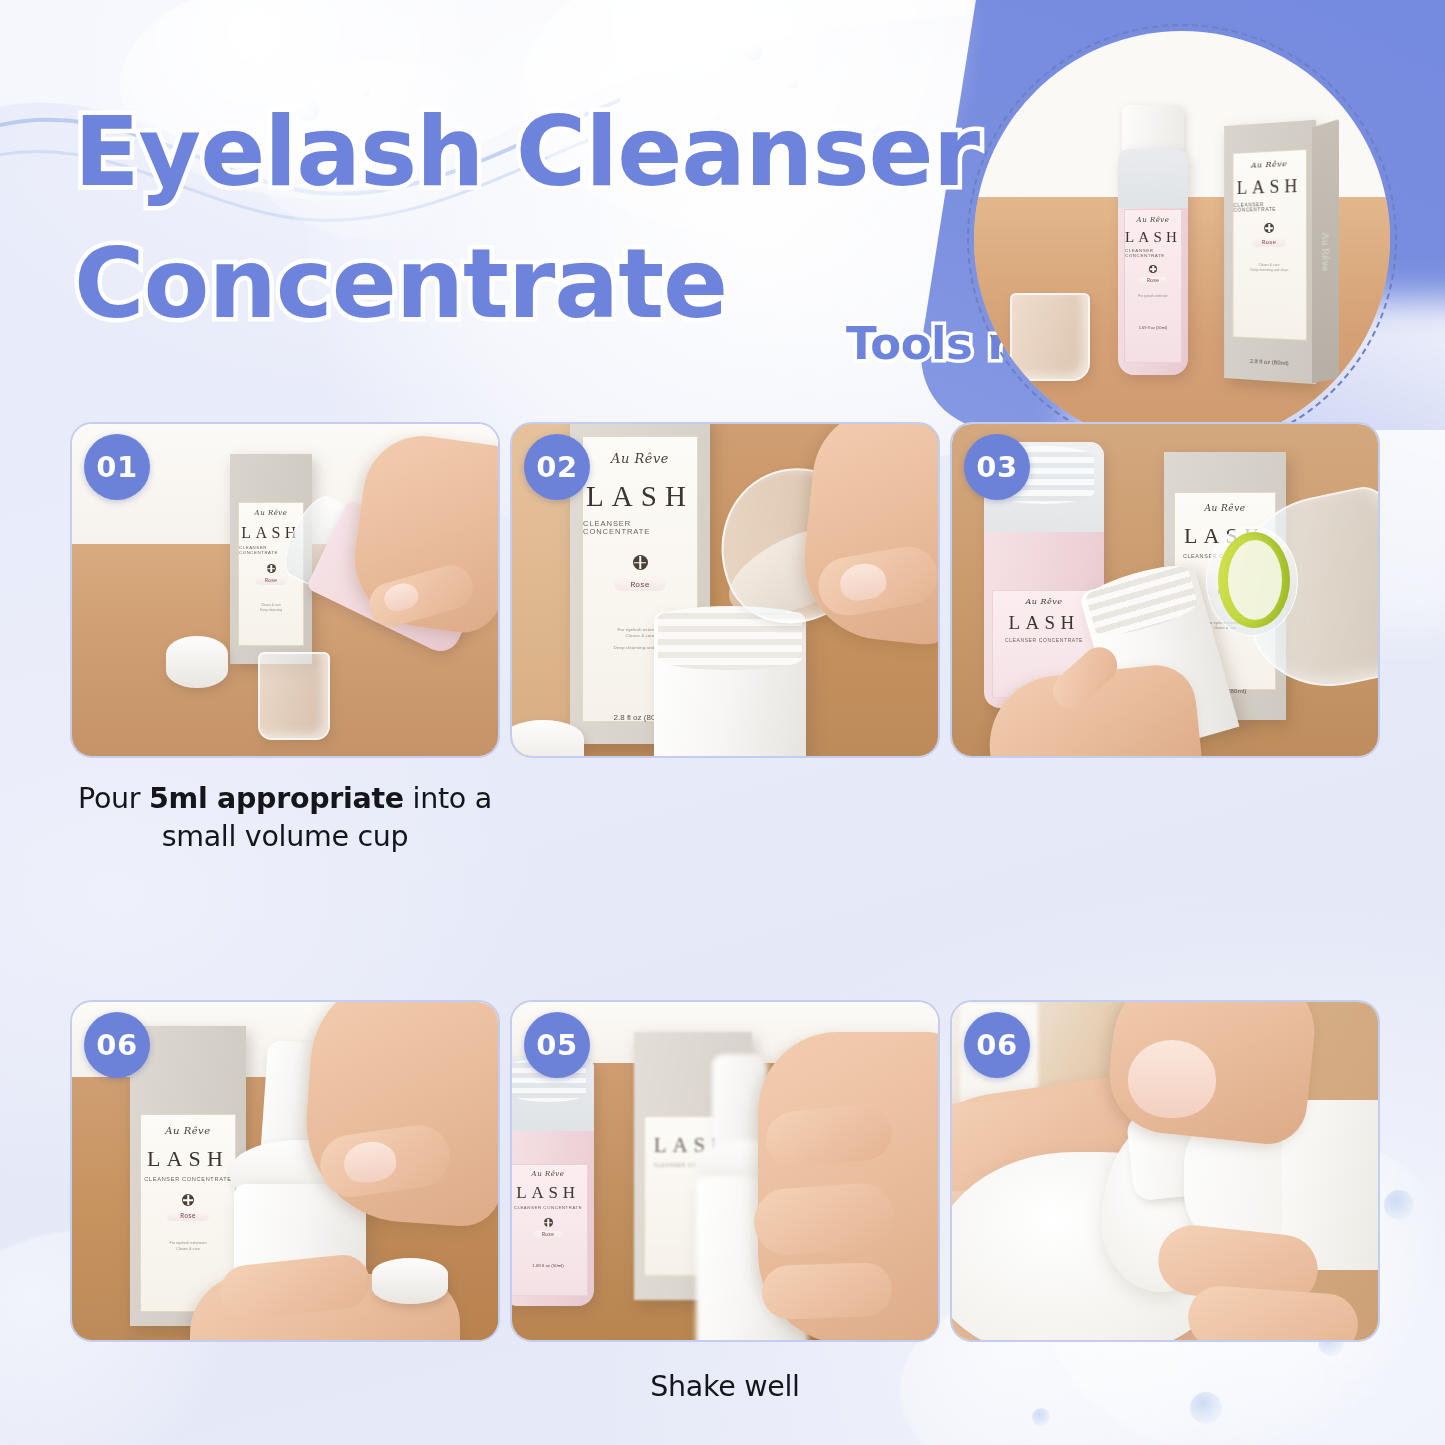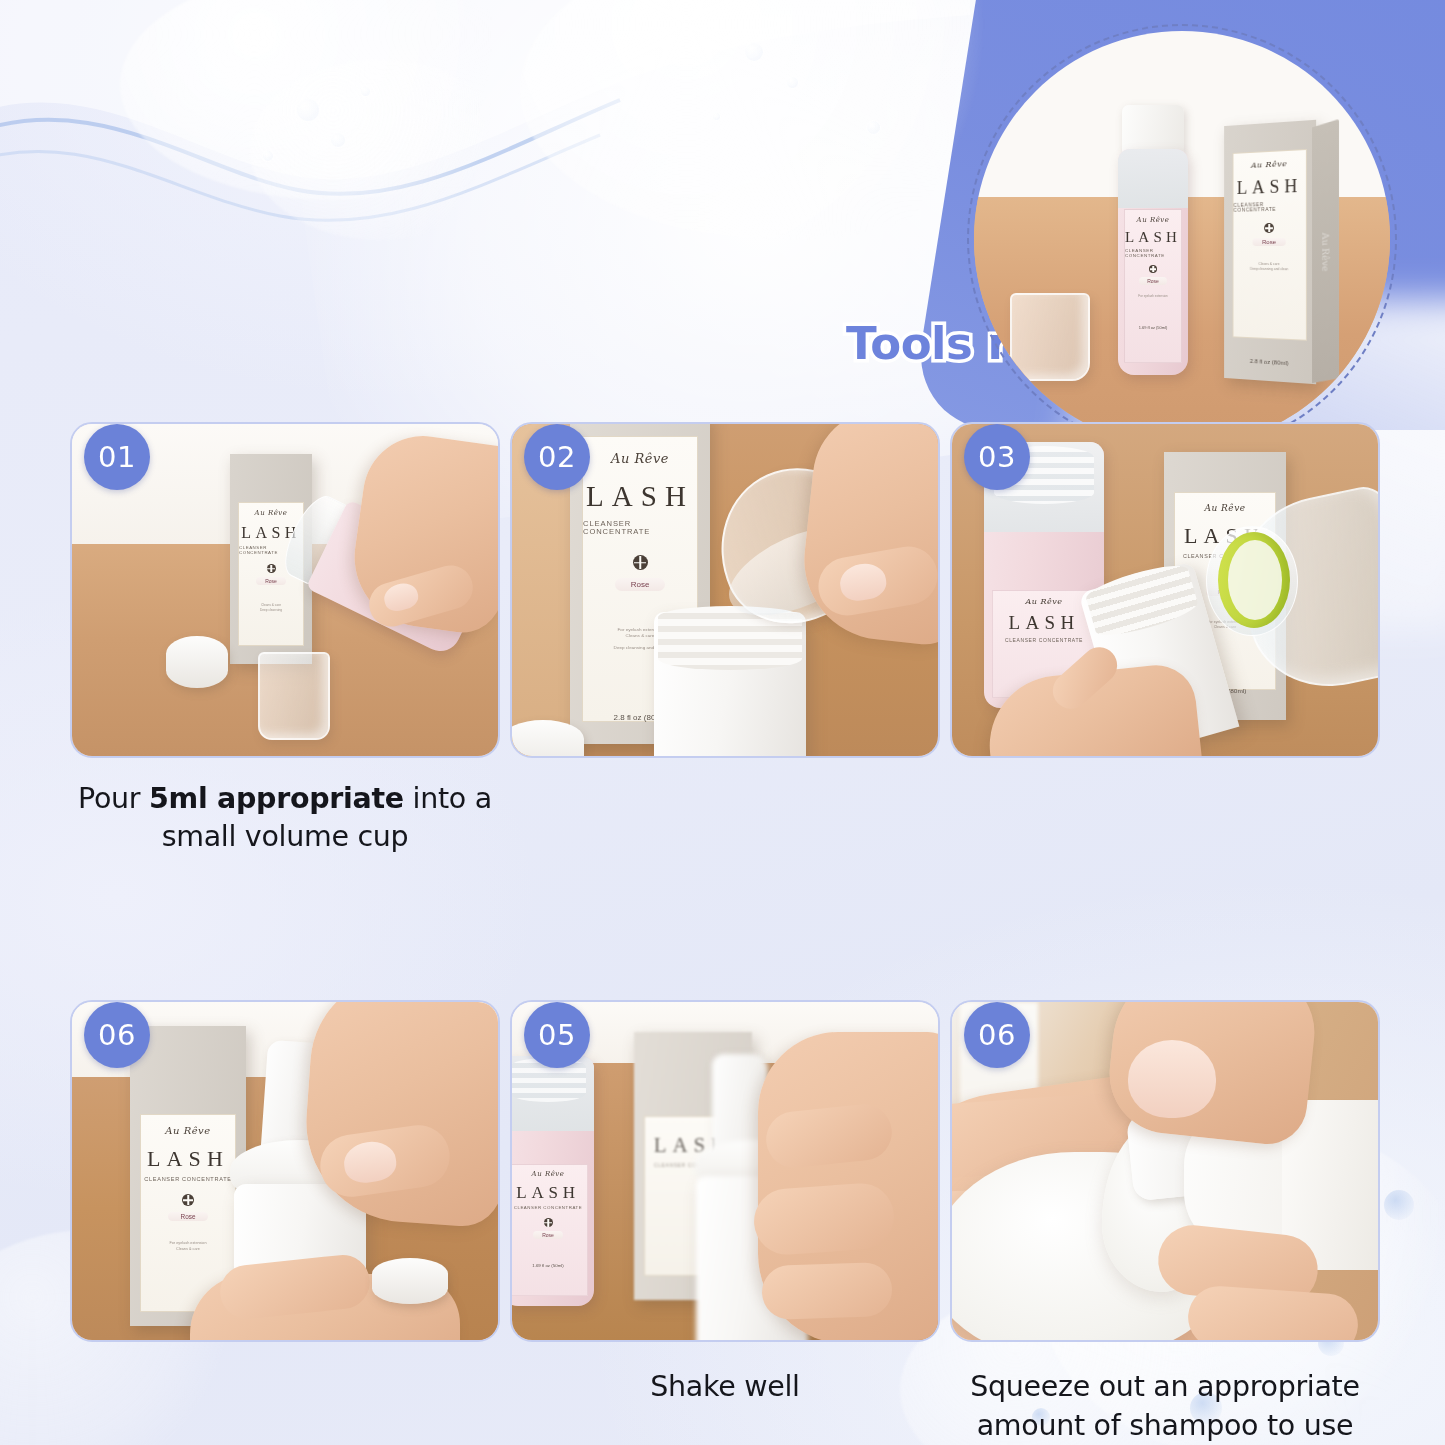--- a/index.html
+++ b/index.html
@@ -216,21 +216,21 @@
     border-radius: 50%;
     background: #4b4038;
     position: relative;
   }
   .lbl-mark::before, .lbl-mark::after {
     content: ""; position: absolute; background: #fdfbf7;
   }
   .lbl-mark::before { left: 50%; top: 8%; width: 1.5px; height: 84%; transform: translateX(-50%); }
   .lbl-mark::after  { top: 50%; left: 8%; height: 1.5px; width: 84%; transform: translateY(-50%); }
   .lbl-rose {
-    font-family: Liberation Sans, sans-serif;
+    font-family: Liberation Mono, monospace;
     color: #7a4350;
     background: linear-gradient(#faf4f2, #f3e9e6);
     border-radius: 999px;
     text-align: center;
   }
   .lbl-fine {
     color: #9b9189;
     line-height: 1.55;
     text-align: center;
     transform: scaleY(.85);
@@ -334,30 +334,30 @@
   .foam-blob {
     position: absolute;
     background: radial-gradient(ellipse at 40% 32%, #ffffff, #f4f3ef 60%, #e8e6e0 100%);
     border-radius: 50% 45% 55% 50% / 55% 50% 50% 45%;
     box-shadow: 0 6px 18px rgba(150,130,115,.2);
   }
 
   
   .badge {
     position: absolute;
-    left: 12px; top: 0;
+    left: 12px; top: 10px;
     width: 66px; height: 66px;
     border-radius: 50%;
     background: #6b82d8;
     display: flex;
     align-items: center;
     justify-content: center;
     color: #ffffff;
     font-family: "DejaVu Sans", sans-serif;
-    font-weight: 400;
+    font-weight: 700;
     font-size: 29px;
     letter-spacing: .5px;
     z-index: 6;
     box-shadow: 0 2px 6px rgba(60,75,150,.28);
   }
 
   
   .caption {
     width: 430px;
     padding: 22px 6px 0;
@@ -409,20 +409,24 @@
 
     <div class="bubble-blue" style="left:1256px; top:1266px; width:40px; height:40px;"></div>
     <div class="bubble-blue" style="left:1318px; top:1330px; width:26px; height:26px;"></div>
     <div class="bubble-blue" style="left:1190px; top:1392px; width:32px; height:32px;"></div>
     <div class="bubble-blue" style="left:1098px; top:1292px; width:22px; height:22px;"></div>
     <div class="bubble-blue" style="left:1384px; top:1190px; width:30px; height:30px;"></div>
     <div class="bubble-blue" style="left:1032px; top:1408px; width:18px; height:18px;"></div>
     <div class="bubble-blue" style="left:1262px; top:1160px; width:16px; height:16px;"></div>
   </div>
 
+  <div class="title-block">
+    <div class="title-line">Eyelash Cleanser</div>
+    <div class="title-line">Concentrate</div>
+  </div>
 
   <div class="tools-ready">Tools ready</div>
 
   <div class="hero-circle">
     <div class="hero-circle-inner">
       <div class="hero-desk"></div>
 
       <div class="cup" style="left:36px; top:262px; width:80px; height:88px; border-radius:6px 6px 18px 18px;"></div>
 
       <div class="bottle-cap" style="left:148px; top:74px; width:62px; height:48px; border-radius:7px 7px 3px 3px;"></div>
@@ -676,17 +680,16 @@
           <div style="position:absolute; left:232px; top:104px; width:190px; height:146px; background:linear-gradient(100deg,#fdfdfc,#efece7); border-radius:60px 24px 24px 60px; box-shadow:4px 6px 14px rgba(110,90,75,.18);"></div>
           <div style="position:absolute; left:330px; top:98px; width:120px; height:170px; background:linear-gradient(100deg,#fcfbf9,#eae7e1); border-radius:10px;"></div>
 
           <div class="hand" style="left:160px; top:-34px; width:200px; height:170px; border-radius:80px 60px 40px 60px; transform:rotate(6deg);"></div>
           <div class="nail" style="left:176px; top:38px; width:88px; height:78px; border-radius:50% 50% 46% 46%;"></div>
           <div class="finger" style="left:206px; top:228px; width:160px; height:70px; transform:rotate(6deg);"></div>
           <div class="finger" style="left:236px; top:288px; width:170px; height:62px; transform:rotate(4deg);"></div>
         </div>
         <div class="badge">06</div>
       </div>
-      <div class="caption">Squeeze out an appropriate amount of shampoo to use</div>
     </div>
 
   </div>
 </div>
 
 </body></html>

